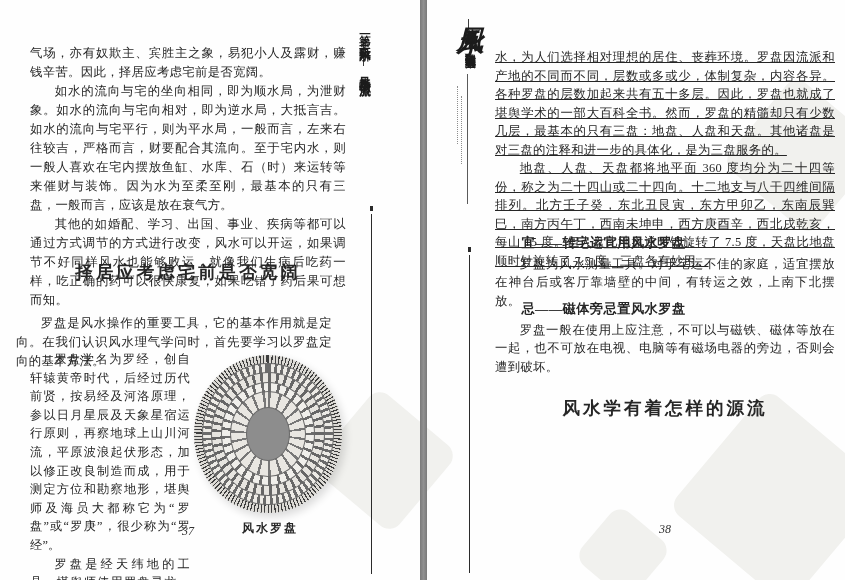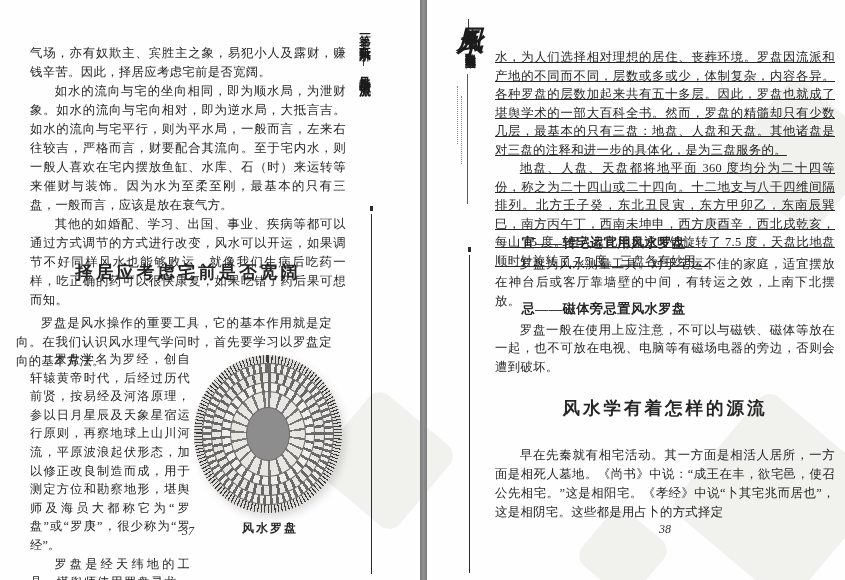--- a/index.html
+++ b/index.html
@@ -115,19 +115,16 @@
     <p style="margin-top:2px;">罗盘为风水测量工具。对于宅运不佳的家庭，适宜摆放在神台后或客厅靠墙壁的中间，有转运之效，上南下北摆放。</p>
   </div>
 
   <div class="txt" style="left:495px;top:300px;width:340px;line-height:18.5px;">
     <p class="tip-h">忌——磁体旁忌置风水罗盘</p>
     <p style="margin-top:2px;">罗盘一般在使用上应注意，不可以与磁铁、磁体等放在一起，也不可放在电视、电脑等有磁场电器的旁边，否则会遭到破坏。</p>
   </div>
 
   <div class="heading" style="left:495px;top:396px;width:340px;">风水学有着怎样的源流</div>
 
-  <div class="txt" style="left:495px;top:446px;width:340px;line-height:19px;">
-    <p>早在先秦就有相宅活动。其一方面是相活人居所，一方面是相死人墓地。《尚书》中说：“成王在丰，欲宅邑，使召公先相宅。”这是相阳宅。《孝经》中说“卜其宅兆而居也”，这是相阴宅。这些都是用占卜的方式择定</p>
-  </div>
 
   <div class="pagenum" style="left:495px;top:522px;width:340px;">38</div>
 
 </div>
 
 </body></html>

